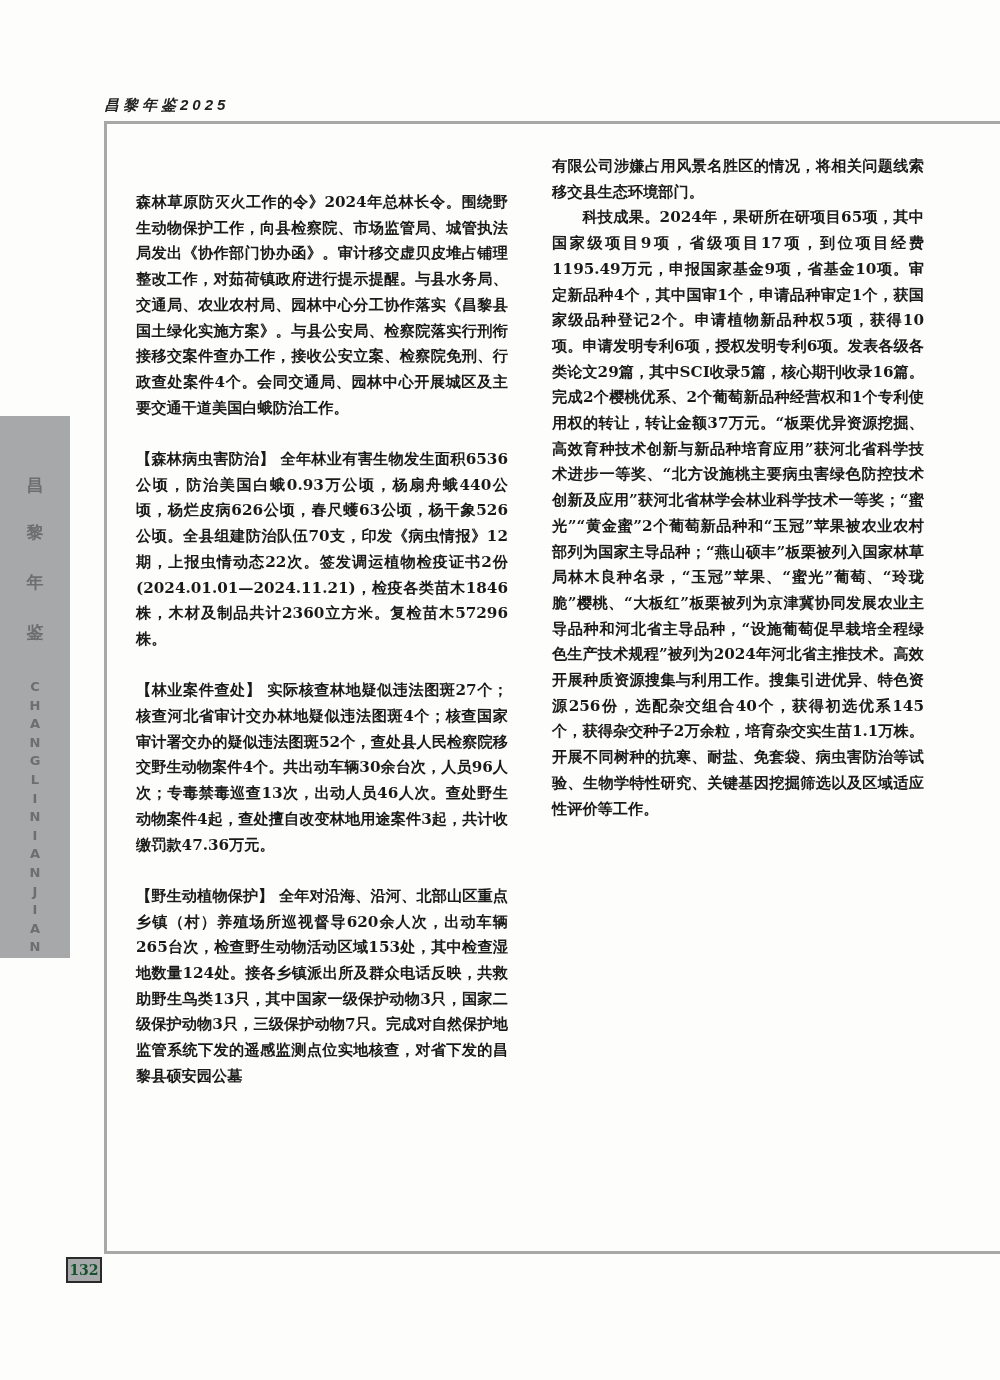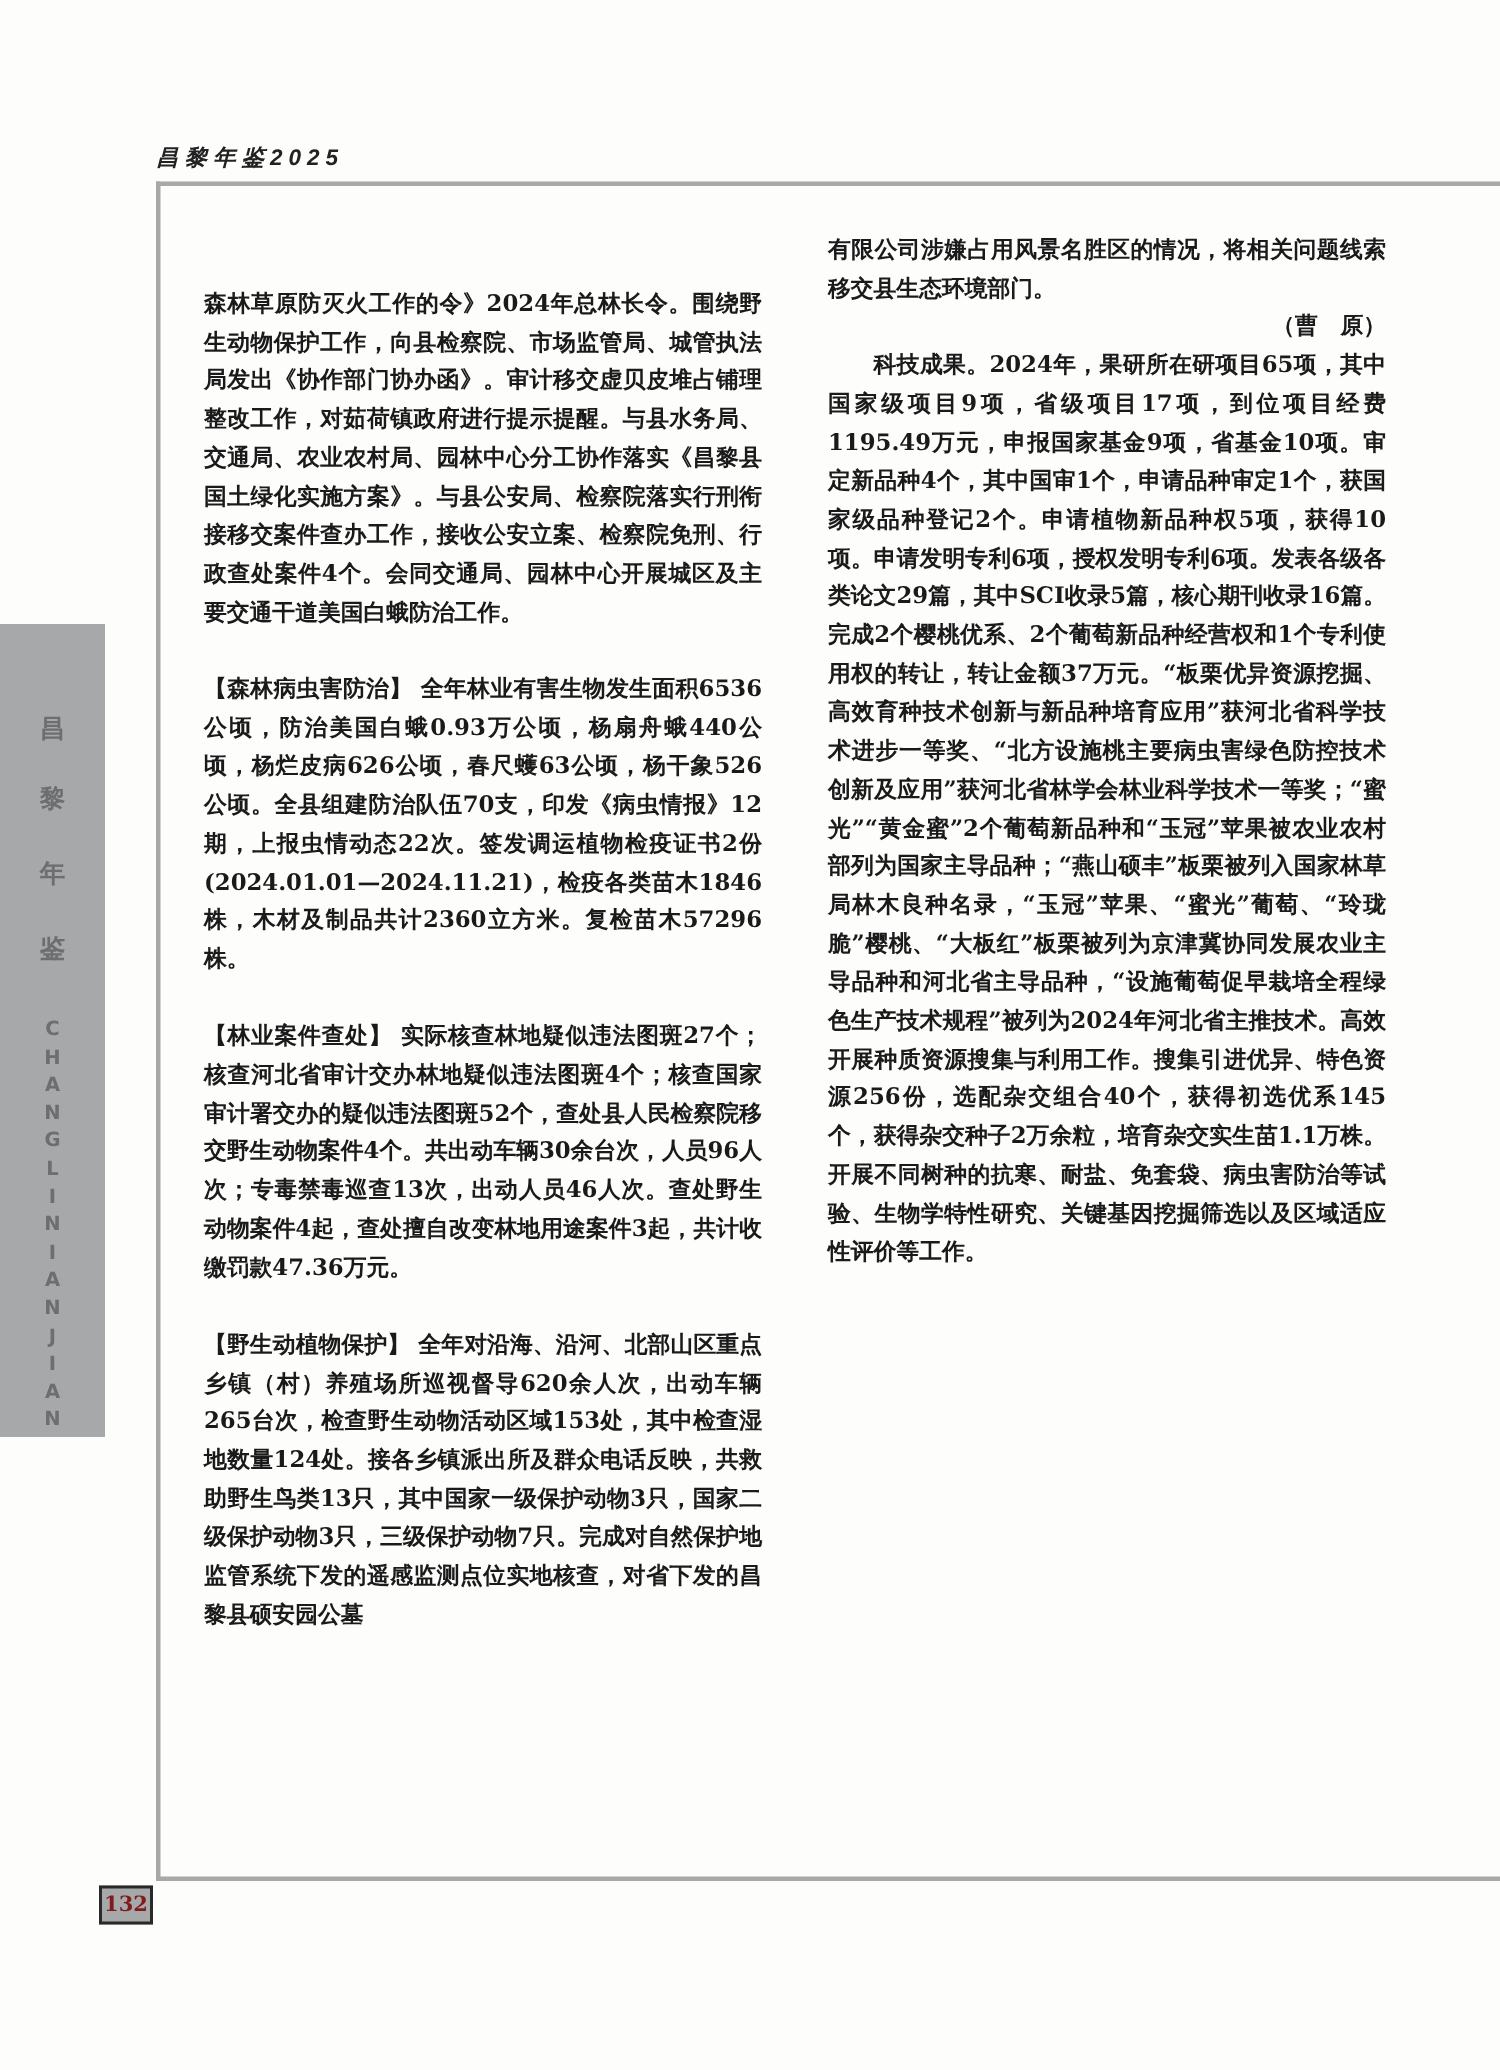--- a/index.html
+++ b/index.html
@@ -76,21 +76,21 @@
       width: 36px;
       height: 26px;
       background: #a7a8a9;
       border: 2px solid #2a2a2a;
       box-sizing: border-box;
       text-align: center;
       line-height: 22px;
       font-family: "DejaVu Serif", serif;
       font-weight: bold;
       font-size: 14px;
-      color: #7f1d1d;
+      color: #14532d;
     }
     .column {
       position: absolute;
       top: 154px;
       width: 372px;
       font-size: 15.2px;
       line-height: 25.7px;
       font-weight: bold;
       text-align: justify;
       text-justify: inter-character;
@@ -152,16 +152,15 @@
   </p>
 
   <p class="para gap-before">
     <span class="entry-title">【野生动植物保护】</span>
     <span>全年对沿海、沿河、北部山区重点乡镇（村）养殖场所巡视督导620余人次，出动车辆265台次，检查野生动物活动区域153处，其中检查湿地数量124处。接各乡镇派出所及群众电话反映，共救助野生鸟类13只，其中国家一级保护动物3只，国家二级保护动物3只，三级保护动物7只。完成对自然保护地监管系统下发的遥感监测点位实地核查，对省下发的昌黎县硕安园公墓</span>
   </p>
 </div>
 
 <div class="column col-right">
   <p class="para">有限公司涉嫌占用风景名胜区的情况，将相关问题线索移交县生态环境部门。</p>
-  <p class="byline">（曹　原）</p>
 
   <p class="para indent">科技成果。2024年，果研所在研项目65项，其中国家级项目9项，省级项目17项，到位项目经费1195.49万元，申报国家基金9项，省基金10项。审定新品种4个，其中国审1个，申请品种审定1个，获国家级品种登记2个。申请植物新品种权5项，获得10项。申请发明专利6项，授权发明专利6项。发表各级各类论文29篇，其中SCI收录5篇，核心期刊收录16篇。完成2个樱桃优系、2个葡萄新品种经营权和1个专利使用权的转让，转让金额37万元。“板栗优异资源挖掘、高效育种技术创新与新品种培育应用”获河北省科学技术进步一等奖、“北方设施桃主要病虫害绿色防控技术创新及应用”获河北省林学会林业科学技术一等奖；“蜜光”“黄金蜜”2个葡萄新品种和“玉冠”苹果被农业农村部列为国家主导品种；“燕山硕丰”板栗被列入国家林草局林木良种名录，“玉冠”苹果、“蜜光”葡萄、“玲珑脆”樱桃、“大板红”板栗被列为京津冀协同发展农业主导品种和河北省主导品种，“设施葡萄促早栽培全程绿色生产技术规程”被列为2024年河北省主推技术。高效开展种质资源搜集与利用工作。搜集引进优异、特色资源256份，选配杂交组合40个，获得初选优系145个，获得杂交种子2万余粒，培育杂交实生苗1.1万株。开展不同树种的抗寒、耐盐、免套袋、病虫害防治等试验、生物学特性研究、关键基因挖掘筛选以及区域适应性评价等工作。</p>
 </div>
 
 </body></html>

